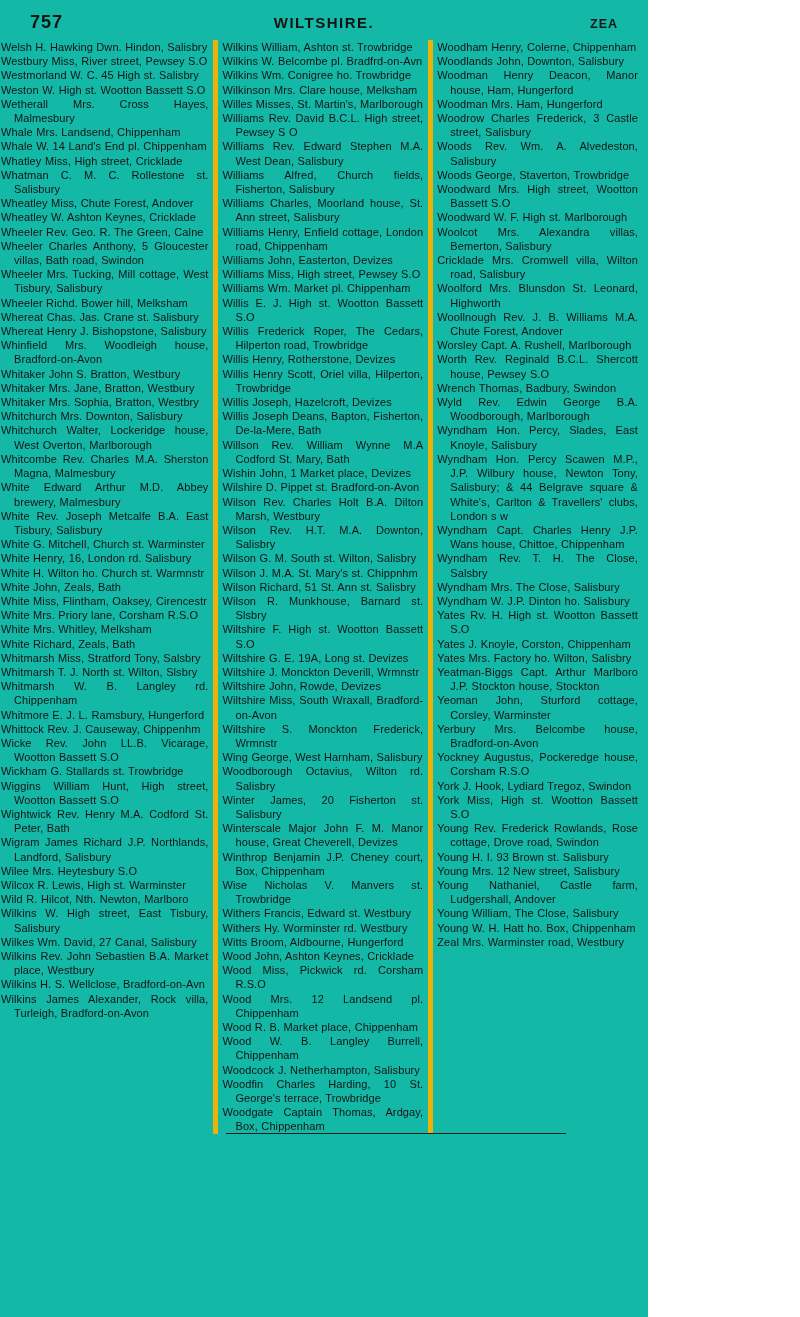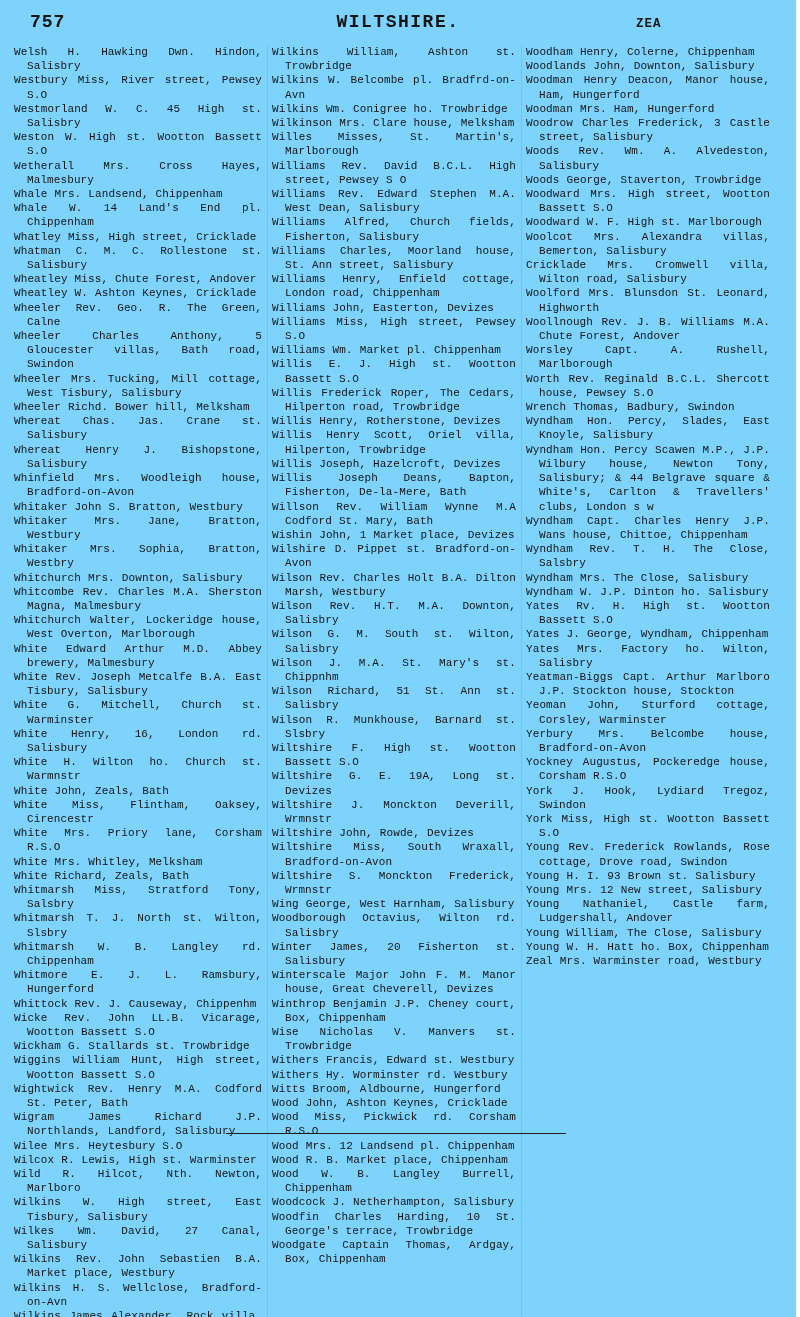--- a/index.html
+++ b/index.html
@@ -1,62 +1,61 @@
 <!DOCTYPE html>
 <html><head>
 <meta charset="utf-8">
 <style>
   html, body { margin: 0; padding: 0; background: #ffffff; }
   .page {
     position: relative;
-    width: 796px;
+    width: 648px;
     height: 1317px;
-    background: #7dd3fc;
+    background: #14b8a6;
     color: #141414;
-    font-family: Liberation Mono, monospace;
+    font-family: Liberation Sans, sans-serif;
     overflow: hidden;
   }
   .header {
     display: flex;
     align-items: baseline;
     padding: 12px 30px 0 30px;
   }
   .page-number {
     width: 130px;
     font-size: 18px;
     font-weight: bold;
     letter-spacing: 1px;
   }
   .county-title {
     flex: 1;
     text-align: center;
-    font-size: 18px;
+    font-size: 15px;
     font-weight: bold;
     letter-spacing: 1.5px;
   }
   .corner-label {
     width: 130px;
-    text-align: left;
+    text-align: right;
     font-size: 12.5px;
     font-weight: bold;
     letter-spacing: 1px;
   }
   .columns {
     display: flex;
-    margin-top: 13px;
-    padding-left: 13px;
+    margin-top: 7px;
     padding-right: 5px;
   }
   .column {
     width: 254px;
     padding: 0 5px 0 1px;
     box-sizing: border-box;
   }
   .column + .column {
-    border-left: 1px solid #eab308;
+    border-left: 5px solid #eab308;
     padding-left: 4px;
   }
   .entry {
     margin: 0;
     font-size: 11px;
     line-height: 14.2px;
     padding-left: 13px;
     text-indent: -13px;
     text-align: justify;
     letter-spacing: 0.1px;
@@ -99,22 +98,22 @@
         <p class="entry">Wheeler Charles Anthony, 5 Gloucester villas, Bath road, Swindon</p>
         <p class="entry">Wheeler Mrs. Tucking, Mill cottage, West Tisbury, Salisbury</p>
         <p class="entry">Wheeler Richd. Bower hill, Melksham</p>
         <p class="entry">Whereat Chas. Jas. Crane st. Salisbury</p>
         <p class="entry">Whereat Henry J. Bishopstone, Salisbury</p>
         <p class="entry">Whinfield Mrs. Woodleigh house, Bradford-on-Avon</p>
         <p class="entry">Whitaker John S. Bratton, Westbury</p>
         <p class="entry">Whitaker Mrs. Jane, Bratton, Westbury</p>
         <p class="entry">Whitaker Mrs. Sophia, Bratton, Westbry</p>
         <p class="entry">Whitchurch Mrs. Downton, Salisbury</p>
+        <p class="entry">Whitchurch Walter, Lockeridge house, West Overton, Marlborough</p>
         <p class="entry">Whitcombe Rev. Charles M.A. Sherston Magna, Malmesbury</p>
-        <p class="entry">Whitchurch Walter, Lockeridge house, West Overton, Marlborough</p>
         <p class="entry">White Edward Arthur M.D. Abbey brewery, Malmesbury</p>
         <p class="entry">White Rev. Joseph Metcalfe B.A. East Tisbury, Salisbury</p>
         <p class="entry">White G. Mitchell, Church st. Warminster</p>
         <p class="entry">White Henry, 16, London rd. Salisbury</p>
         <p class="entry">White H. Wilton ho. Church st. Warmnstr</p>
         <p class="entry">White John, Zeals, Bath</p>
         <p class="entry">White Miss, Flintham, Oaksey, Cirencestr</p>
         <p class="entry">White Mrs. Priory lane, Corsham R.S.O</p>
         <p class="entry">White Mrs. Whitley, Melksham</p>
         <p class="entry">White Richard, Zeals, Bath</p>
@@ -200,28 +199,29 @@
         <p class="entry">Woods George, Staverton, Trowbridge</p>
         <p class="entry">Woodward Mrs. High street, Wootton Bassett S.O</p>
         <p class="entry">Woodward W. F. High st. Marlborough</p>
         <p class="entry">Woolcot Mrs. Alexandra villas, Bemerton, Salisbury</p>
         <p class="entry">Cricklade Mrs. Cromwell villa, Wilton road, Salisbury</p>
         <p class="entry">Woolford Mrs. Blunsdon St. Leonard, Highworth</p>
         <p class="entry">Woollnough Rev. J. B. Williams M.A. Chute Forest, Andover</p>
         <p class="entry">Worsley Capt. A. Rushell, Marlborough</p>
         <p class="entry">Worth Rev. Reginald B.C.L. Shercott house, Pewsey S.O</p>
         <p class="entry">Wrench Thomas, Badbury, Swindon</p>
+        <p class="entry">Wyld Rev. Edwin George B.A. Woodborough, Marlborough</p>
         <p class="entry">Wyndham Hon. Percy, Slades, East Knoyle, Salisbury</p>
         <p class="entry">Wyndham Hon. Percy Scawen M.P., J.P. Wilbury house, Newton Tony, Salisbury; &amp; 44 Belgrave square &amp; White's, Carlton &amp; Travellers' clubs, London s w</p>
         <p class="entry">Wyndham Capt. Charles Henry J.P. Wans house, Chittoe, Chippenham</p>
         <p class="entry">Wyndham Rev. T. H. The Close, Salsbry</p>
         <p class="entry">Wyndham Mrs. The Close, Salisbury</p>
         <p class="entry">Wyndham W. J.P. Dinton ho. Salisbury</p>
         <p class="entry">Yates Rv. H. High st. Wootton Bassett S.O</p>
-        <p class="entry">Yates J. George, Wyndham, Chippenham</p>
+        <p class="entry">Yates J. Knoyle, Corston, Chippenham</p>
         <p class="entry">Yates Mrs. Factory ho. Wilton, Salisbry</p>
         <p class="entry">Yeatman-Biggs Capt. Arthur Marlboro J.P. Stockton house, Stockton</p>
         <p class="entry">Yeoman John, Sturford cottage, Corsley, Warminster</p>
         <p class="entry">Yerbury Mrs. Belcombe house, Bradford-on-Avon</p>
         <p class="entry">Yockney Augustus, Pockeredge house, Corsham R.S.O</p>
         <p class="entry">York J. Hook, Lydiard Tregoz, Swindon</p>
         <p class="entry">York Miss, High st. Wootton Bassett S.O</p>
         <p class="entry">Young Rev. Frederick Rowlands, Rose cottage, Drove road, Swindon</p>
         <p class="entry">Young H. I. 93 Brown st. Salisbury</p>
         <p class="entry">Young Mrs. 12 New street, Salisbury</p>

